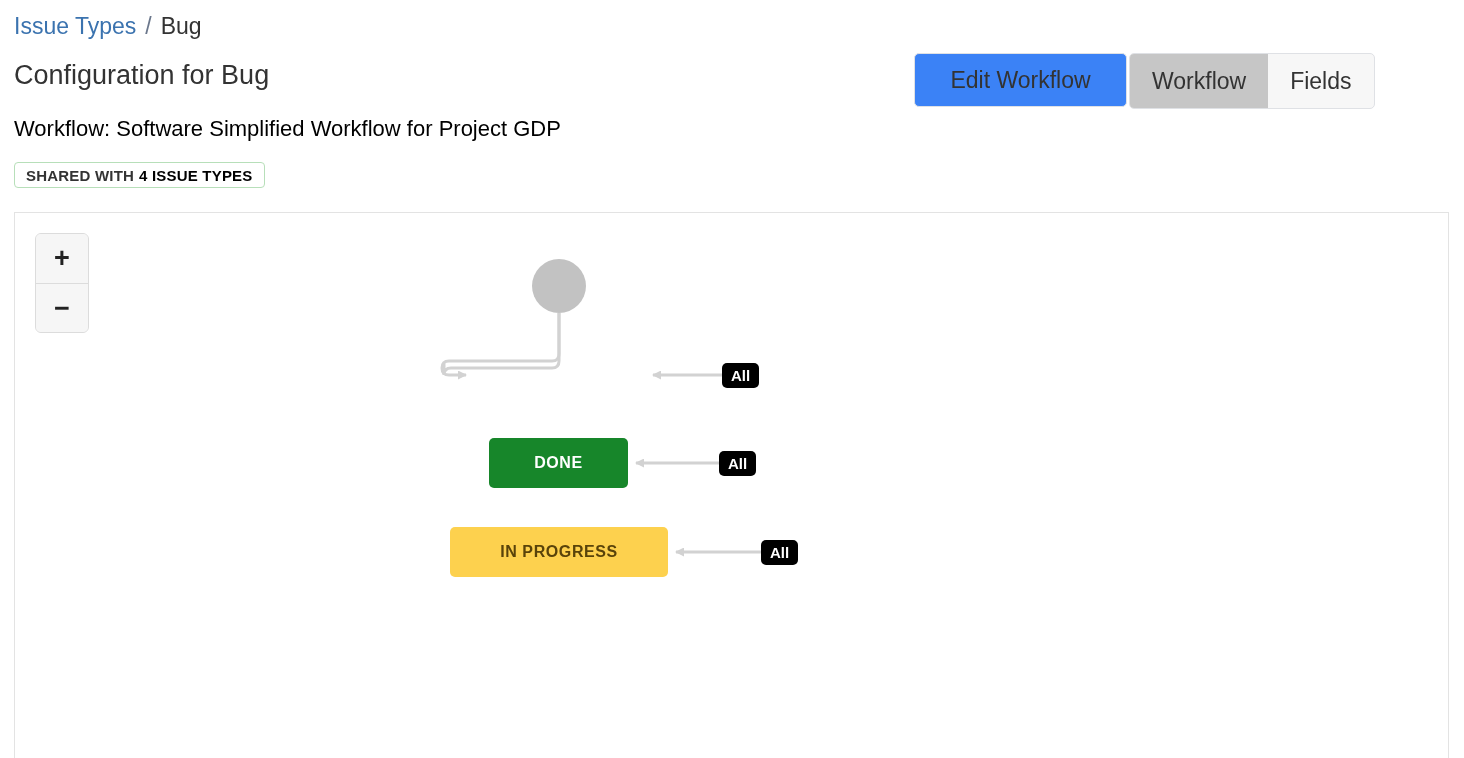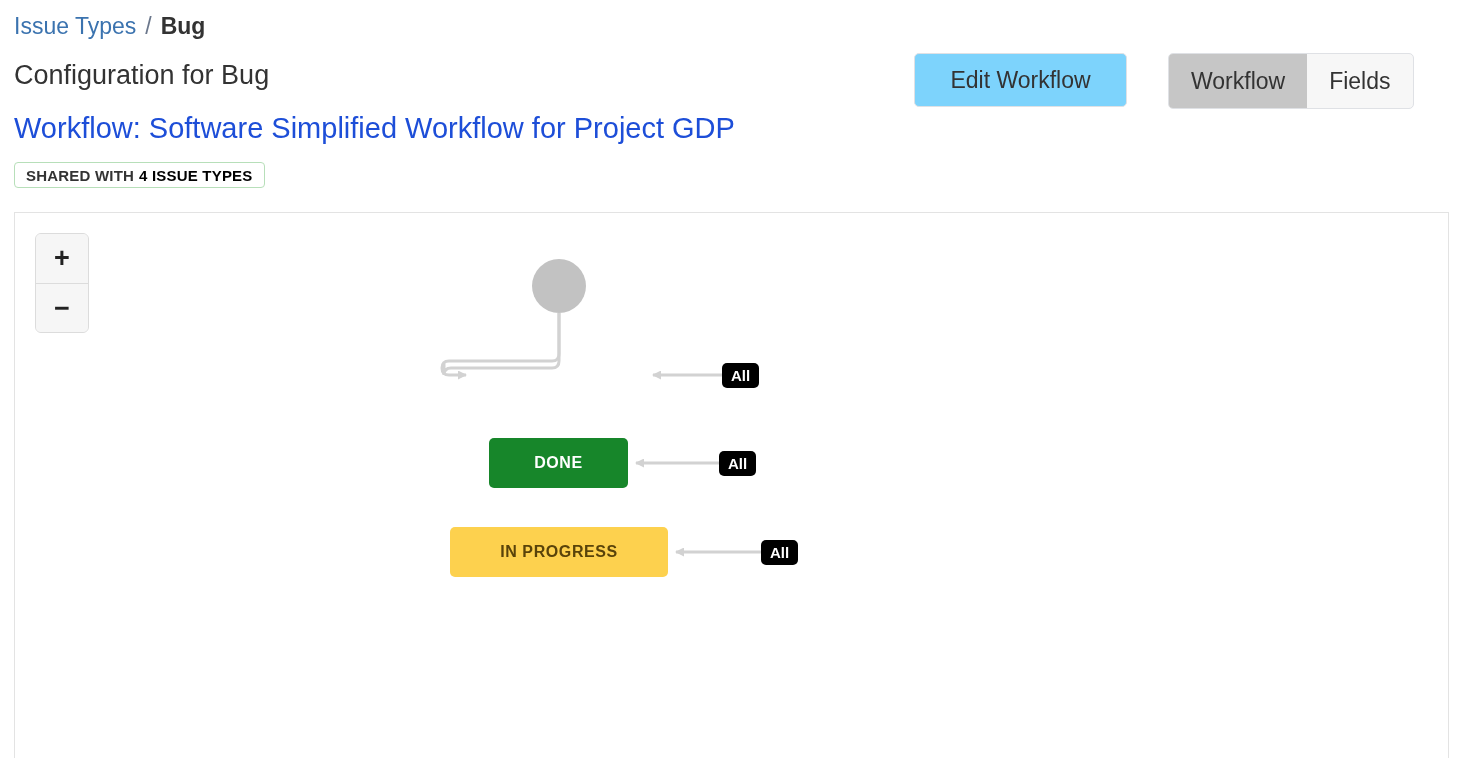--- a/index.html
+++ b/index.html
@@ -32,38 +32,38 @@
   }
   .breadcrumb-link {
     color: #3b73af;
     text-decoration: none;
     cursor: pointer;
   }
   .breadcrumb-sep {
     color: #6b778c;
     margin: 0 9px;
   }
-  .breadcrumb-current { color: #333333; font-weight: bold; }
+  .breadcrumb-current { color: #333333; }
 
   .page-title {
     position: absolute;
     left: 14px; top: 54px;
     font-size: 27px;
     line-height: 42px;
     font-weight: normal;
     color: #333333;
     margin: 0;
     white-space: nowrap;
   }
   .page-subtitle {
     position: absolute;
     left: 14px; top: 112px;
-    font-size: 29px;
+    font-size: 22px;
     line-height: 33px;
-    color: #1d4ed8;
+    color: #000000;
     white-space: nowrap;
   }
 
   .shared-badge {
     position: absolute;
     left: 14px; top: 162px;
     height: 26px;
     box-sizing: border-box;
     border: 1px solid #b7dfb9;
     border-radius: 4px;
@@ -82,33 +82,33 @@
     text-decoration: none;
     cursor: pointer;
   }
 
   
   .edit-workflow-button {
     position: absolute;
     left: 914px; top: 53px;
     width: 213px; height: 54px;
     box-sizing: border-box;
-    background: #7dd3fc;
+    background: #3b82f6;
     border: 1px solid #dfe1e5;
     border-radius: 5px;
     font-family: "Liberation Sans", sans-serif;
     font-size: 23px;
     color: #333333;
     cursor: pointer;
     padding: 0;
   }
 
   .view-toggle {
     position: absolute;
-    left: 1168px; top: 53px;
+    left: 1129px; top: 53px;
     height: 54px;
     display: flex;
     border: 1px solid #dfe1e5;
     border-radius: 5px;
     overflow: hidden;
     background: #f7f7f7;
   }
   .view-toggle-btn {
     border: 0;
     background: transparent;

